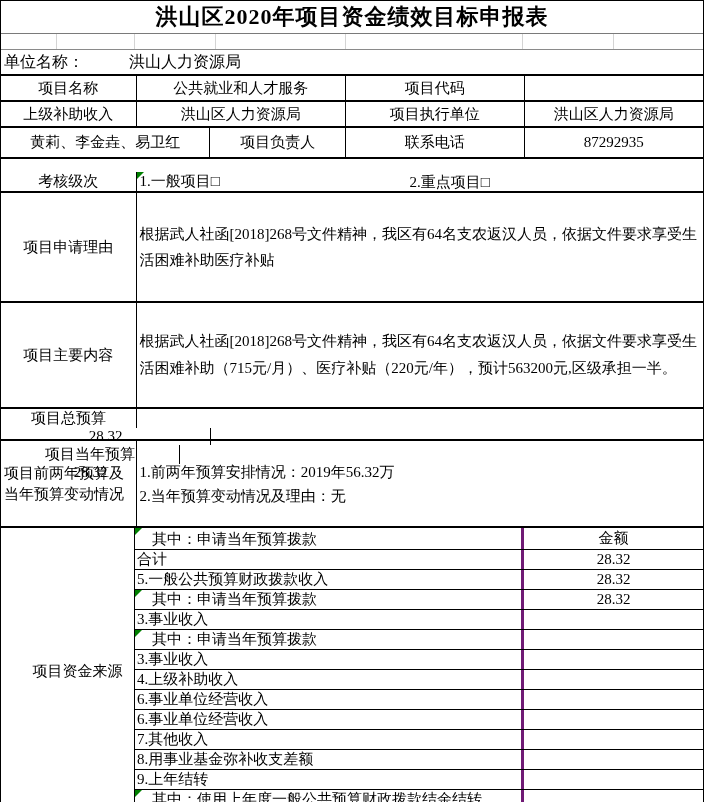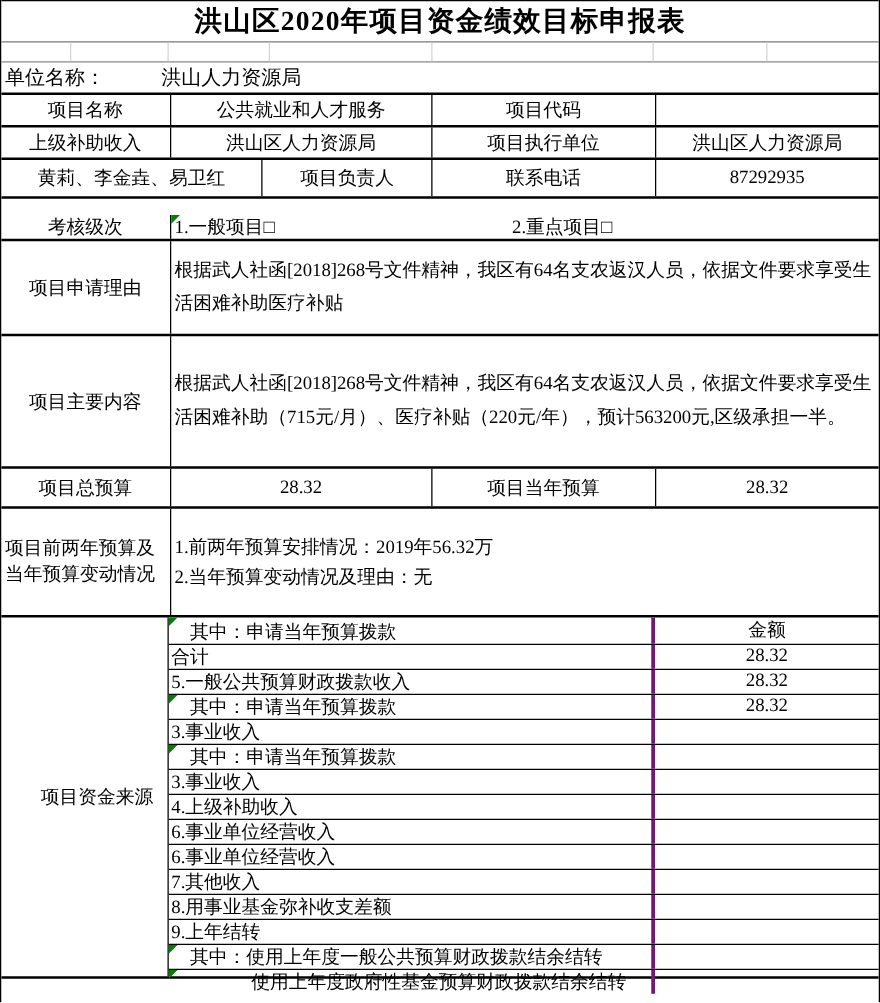--- a/index.html
+++ b/index.html
@@ -37,21 +37,21 @@
   }
   .unit-row .ulabel { width: 128px; padding-left: 3px; }
   .unit-row .uvalue { flex: 1; }
   
   .row { display: flex; border-bottom: 2px solid #000; font-size: 15px; }
   .c { display: flex; align-items: center; justify-content: center;
        border-right: 1px solid #000; text-align: center; }
   .c.last { border-right: none; }
   .cw1 { width: 136px; } .cw2 { width: 210px; } .cw3 { width: 179px; } .cw4 { width: 179px; }
   .h26 { height: 26px; } .h31 { height: 31px; } .h34 { height: 34px; align-items: flex-end; }
-  .h32 { height: 32px; } .h95 { height: 76px; } .h106 { height: 106px; } .h87 { height: 87px; }
+  .h32 { height: 32px; flex-direction: column; } .h95 { height: 110px; } .h106 { height: 106px; } .h87 { height: 87px; }
   .c.left { justify-content: flex-start; text-align: left; }
   .c.relative { position: relative; }
   .wide-val { width: 568px; }
   .text-block { width: 100%; padding: 0 3px; line-height: 26px; }
   
   .opt1 { padding-left: 3px; }
   .opt2 { position: absolute; left: 273px; top: 50%; transform: translateY(-50%); }
   
   .prev-label { padding: 0 3px; line-height: 21px; text-align: left; }
   .prev-lines { width: 100%; padding-left: 3px; line-height: 24px; }

